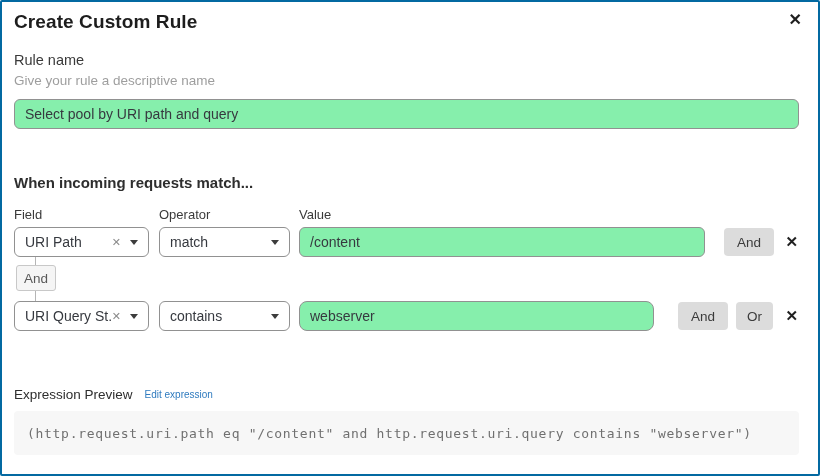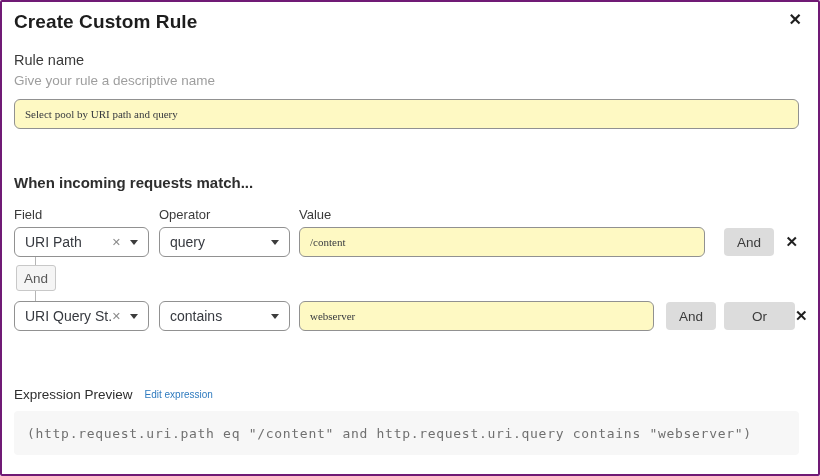--- a/index.html
+++ b/index.html
@@ -6,21 +6,21 @@
   html,body { background:#fff; }
   body {
     font-family:"Liberation Sans", sans-serif;
     width:820px; height:476px;
     color:#303030;
   }
   .dialog {
     position:relative;
     width:820px; height:476px;
     background:#fff;
-    border:2px solid #701a75;
+    border:2px solid #0369a1;
     border-radius:2px;
     padding:0 19px 0 12px;
     overflow:hidden;
   }
   .dialog-title {
     margin-top:9px;
     font-size:19px;
     font-weight:700;
     color:#1d1d1d;
     letter-spacing:.1px;
@@ -45,24 +45,24 @@
     font-size:13.5px;
     color:#9e9e9e;
   }
   .text-input {
     display:block;
     height:30px;
     width:100%;
     border:1px solid #919191;
     border-radius:6px;
     padding:0 10px;
-    font-family:Liberation Serif, serif;
-    font-size:11px;
+    font-family:Liberation Sans, sans-serif;
+    font-size:14px;
     color:#36393f;
-    background:#fef9c3;
+    background:#86efac;
     outline:none;
   }
   .name-input { margin-top:11px; }
   .match-heading {
     margin-top:45px;
     font-size:15px;
     font-weight:700;
     color:#2e2e2e;
   }
   .col-labels {
@@ -103,34 +103,34 @@
     cursor:pointer;
   }
   .chevron {
     width:0; height:0;
     border-left:4.5px solid transparent;
     border-right:4.5px solid transparent;
     border-top:5.5px solid #3c3c3c;
     flex:none;
   }
   .value-input-1 { width:406px; flex:none; margin-right:19px; }
-  .value-input-2 { width:355px; flex:none; margin-right:12px; }
+  .value-input-2 { width:355px; flex:none; margin-right:24px;border-radius:8px; }
   .logic-btn {
     height:28px;
     padding:0 13px;
     background:#dcdcdc;
     border:none;
     border-radius:4px;
     font-family:"Liberation Sans", sans-serif;
     font-size:13.5px;
     color:#3b3b3b;
     cursor:pointer;
     flex:none;
   }
-  .or-btn { margin-left:8px; padding:0 28px; }
+  .or-btn { margin-left:8px; padding:0 11px; }
   .row-delete {
     margin-left:auto;
     margin-right:1px;
     font-size:15px;
     font-weight:700;
     color:#1f1f1f;
     cursor:pointer;
     line-height:16px;
   }
   .connector { position:relative; }
@@ -201,21 +201,21 @@
     <span class="col-label-value">Value</span>
   </div>
 
   <div class="cond-row">
     <div class="select select-field">
       <span class="select-text">URI Path</span>
       <span class="clear-x">✕</span>
       <span class="chevron"></span>
     </div>
     <div class="select select-operator">
-      <span class="select-text">query</span>
+      <span class="select-text">match</span>
       <span class="chevron"></span>
     </div>
     <input class="text-input value-input-1" type="text" value="/content" style="">
     <button class="logic-btn">And</button>
     <span class="row-delete">✕</span>
   </div>
 
   <div class="connector">
     <div class="connector-line line-top"></div>
     <div class="and-badge">And</div>

